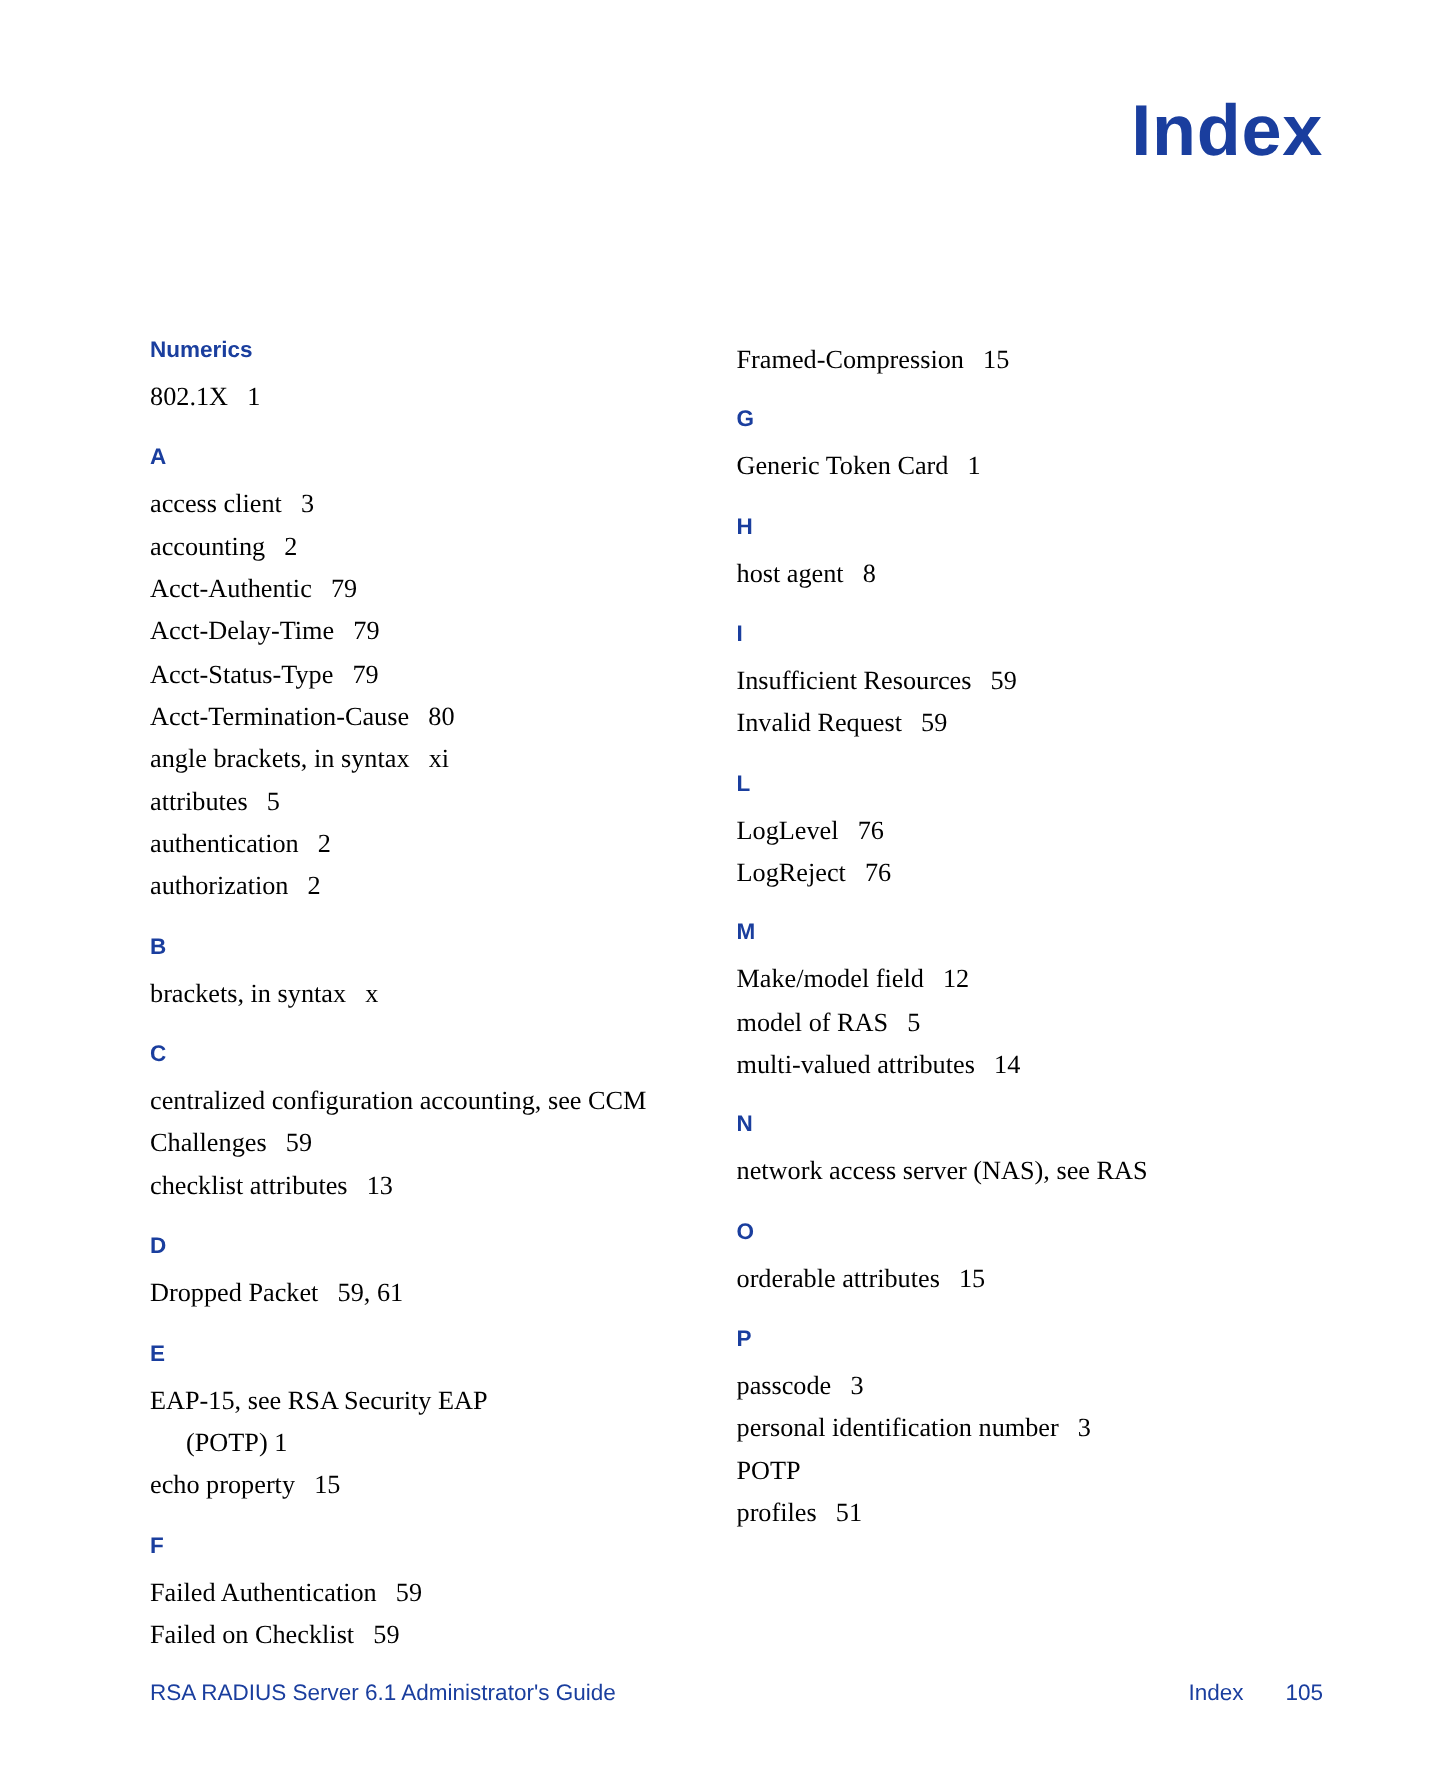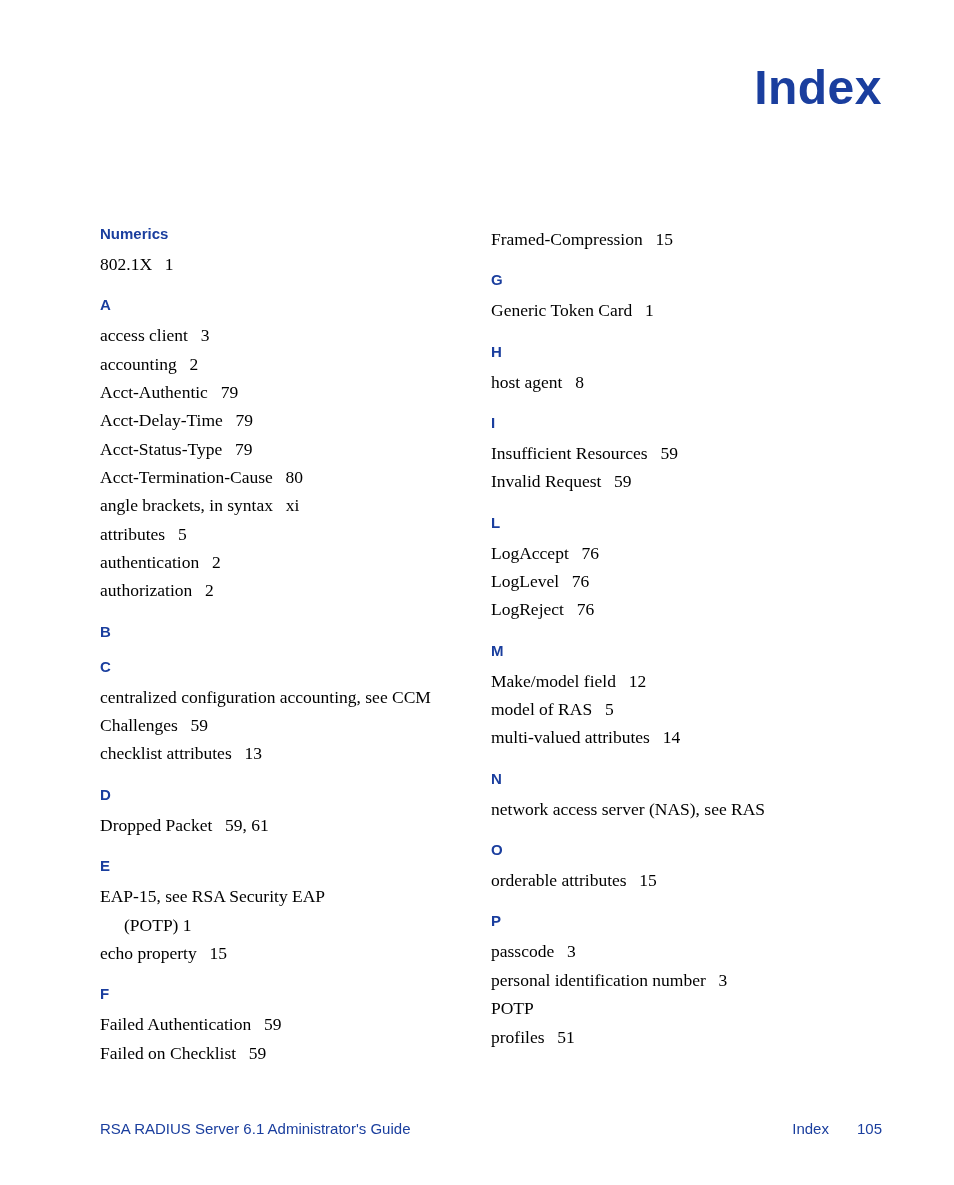--- a/index.html
+++ b/index.html
@@ -83,20 +83,21 @@
       <div class="entry"><span>accounting</span>&nbsp; <span class="pg">2</span></div>
       <div class="entry"><span>Acct-Authentic</span>&nbsp; <span class="pg">79</span></div>
       <div class="entry"><span>Acct-Delay-Time</span>&nbsp; <span class="pg">79</span></div>
       <div class="entry"><span>Acct-Status-Type</span>&nbsp; <span class="pg">79</span></div>
       <div class="entry"><span>Acct-Termination-Cause</span>&nbsp; <span class="pg">80</span></div>
       <div class="entry"><span>angle brackets, in syntax</span>&nbsp; <span class="pg">xi</span></div>
       <div class="entry"><span>attributes</span>&nbsp; <span class="pg">5</span></div>
       <div class="entry"><span>authentication</span>&nbsp; <span class="pg">2</span></div>
       <div class="entry"><span>authorization</span>&nbsp; <span class="pg">2</span></div>
       <div class="section-head">B</div>
+      <div class="entry"><span>brackets, in syntax</span>&nbsp; <span class="pg">x</span></div>
       <div class="section-head">C</div>
       <div class="entry"><span>centralized configuration accounting, see CCM</span></div>
       <div class="entry"><span>Challenges</span>&nbsp; <span class="pg">59</span></div>
       <div class="entry"><span>checklist attributes</span>&nbsp; <span class="pg">13</span></div>
       <div class="section-head">D</div>
       <div class="entry"><span>Dropped Packet</span>&nbsp; <span class="pg">59, 61</span></div>
       <div class="section-head">E</div>
       <div class="entry"><span>EAP-15, see RSA Security EAP</span></div>
       <div class="entry">
         <span class="sub">(POTP)  1</span>
@@ -109,21 +110,20 @@
   <div class="col" id="col-right">
       <div class="entry"><span>Framed-Compression</span>&nbsp; <span class="pg">15</span></div>
       <div class="section-head">G</div>
       <div class="entry"><span>Generic Token Card</span>&nbsp; <span class="pg">1</span></div>
       <div class="section-head">H</div>
       <div class="entry"><span>host agent</span>&nbsp; <span class="pg">8</span></div>
       <div class="section-head">I</div>
       <div class="entry"><span>Insufficient Resources</span>&nbsp; <span class="pg">59</span></div>
       <div class="entry"><span>Invalid Request</span>&nbsp; <span class="pg">59</span></div>
       <div class="section-head">L</div>
-      <div class="entry"><span>LogAccept</span>&nbsp; <span class="pg">76</span></div>
       <div class="entry"><span>LogLevel</span>&nbsp; <span class="pg">76</span></div>
       <div class="entry"><span>LogReject</span>&nbsp; <span class="pg">76</span></div>
       <div class="section-head">M</div>
       <div class="entry"><span>Make/model field</span>&nbsp; <span class="pg">12</span></div>
       <div class="entry"><span>model of RAS</span>&nbsp; <span class="pg">5</span></div>
       <div class="entry"><span>multi-valued attributes</span>&nbsp; <span class="pg">14</span></div>
       <div class="section-head">N</div>
       <div class="entry"><span>network access server (NAS), see RAS</span></div>
       <div class="section-head">O</div>
       <div class="entry"><span>orderable attributes</span>&nbsp; <span class="pg">15</span></div>

